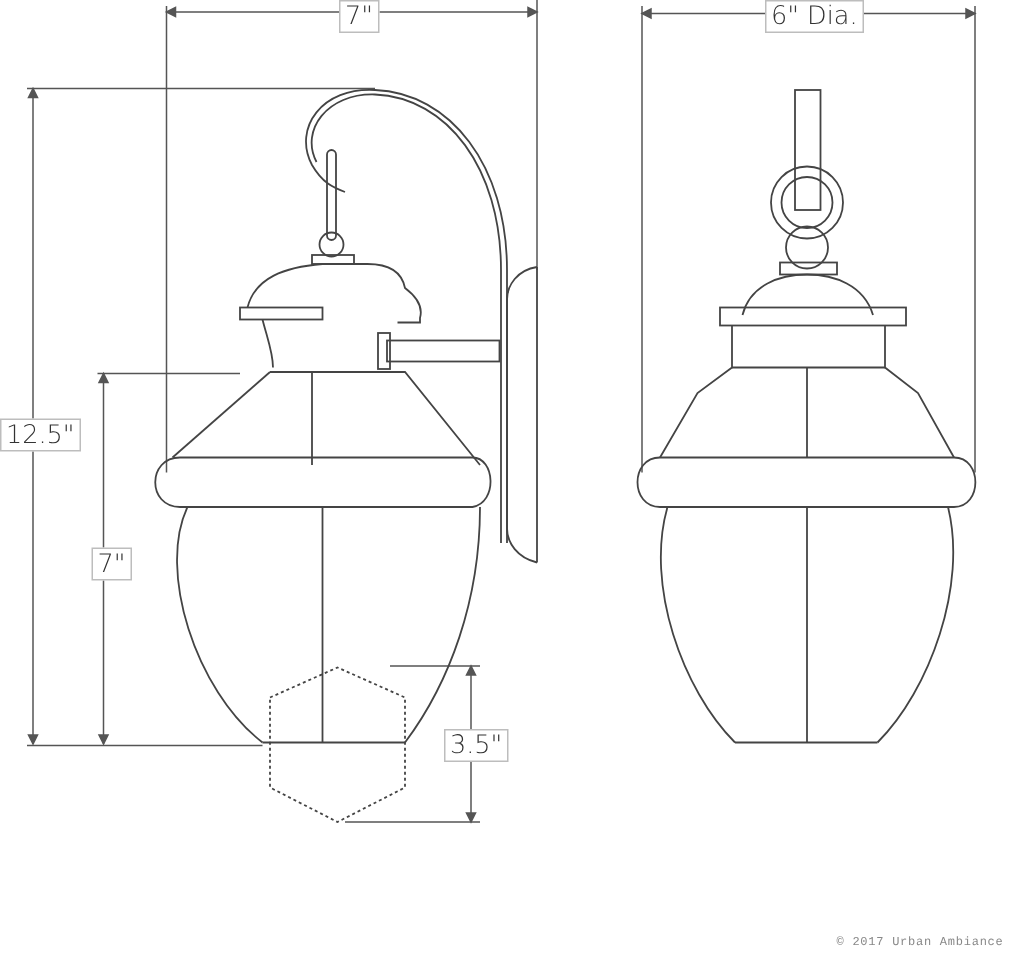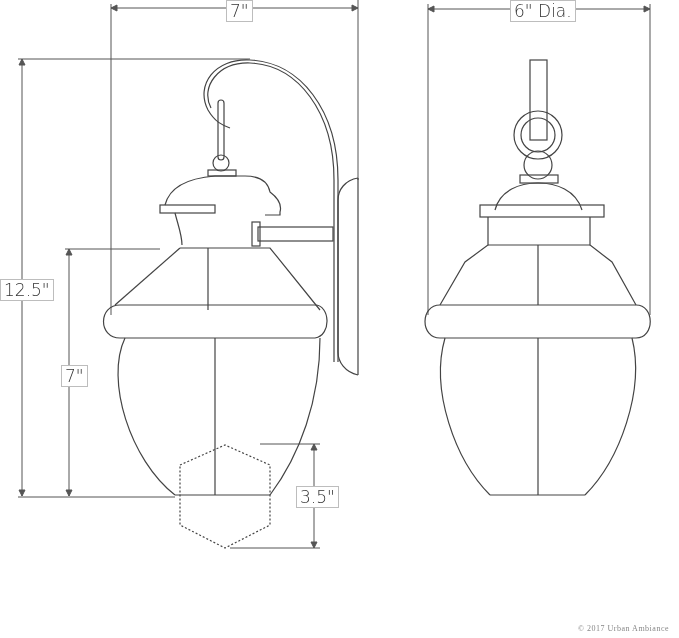--- a/index.html
+++ b/index.html
@@ -1,19 +1,19 @@
 <!DOCTYPE html>
 <html><head>
   <meta charset="utf-8">
   <style>
     html, body { margin: 0; padding: 0; background: #ffffff; }
     body { width: 679px; height: 638px; position: relative; overflow: hidden; font-family: "Liberation Sans", sans-serif; }
     svg { position: absolute; left: 0; top: 0; }
     .dim-label { position: absolute; background: #fff; border: 1px solid #bdbdbd; color: #333; font-size: 17px; line-height: 20px; padding: 0 3px; font-family: "DejaVu Sans", sans-serif; font-weight: 300; white-space: nowrap; }
-    .copyright { position: absolute; right: 10px; bottom: 5px; font-size: 8px; color: #888; letter-spacing: 0.5px; font-family: Liberation Serif, serif; }
+    .copyright { position: absolute; right: 10px; bottom: 5px; font-size: 8px; color: #888; letter-spacing: 0.5px; font-family: Liberation Mono, monospace; }
   </style>
 </head>
 <body>
 
 <svg width="679" height="638" viewBox="0 0 679 638" fill="none" stroke="#444" stroke-width="1.2">
 
   <g stroke="#555" stroke-width="1">
 
     <line x1="111" y1="8" x2="358" y2="8"></line>
     <polygon points="111,8 117,5 117,11" fill="#555"></polygon>

